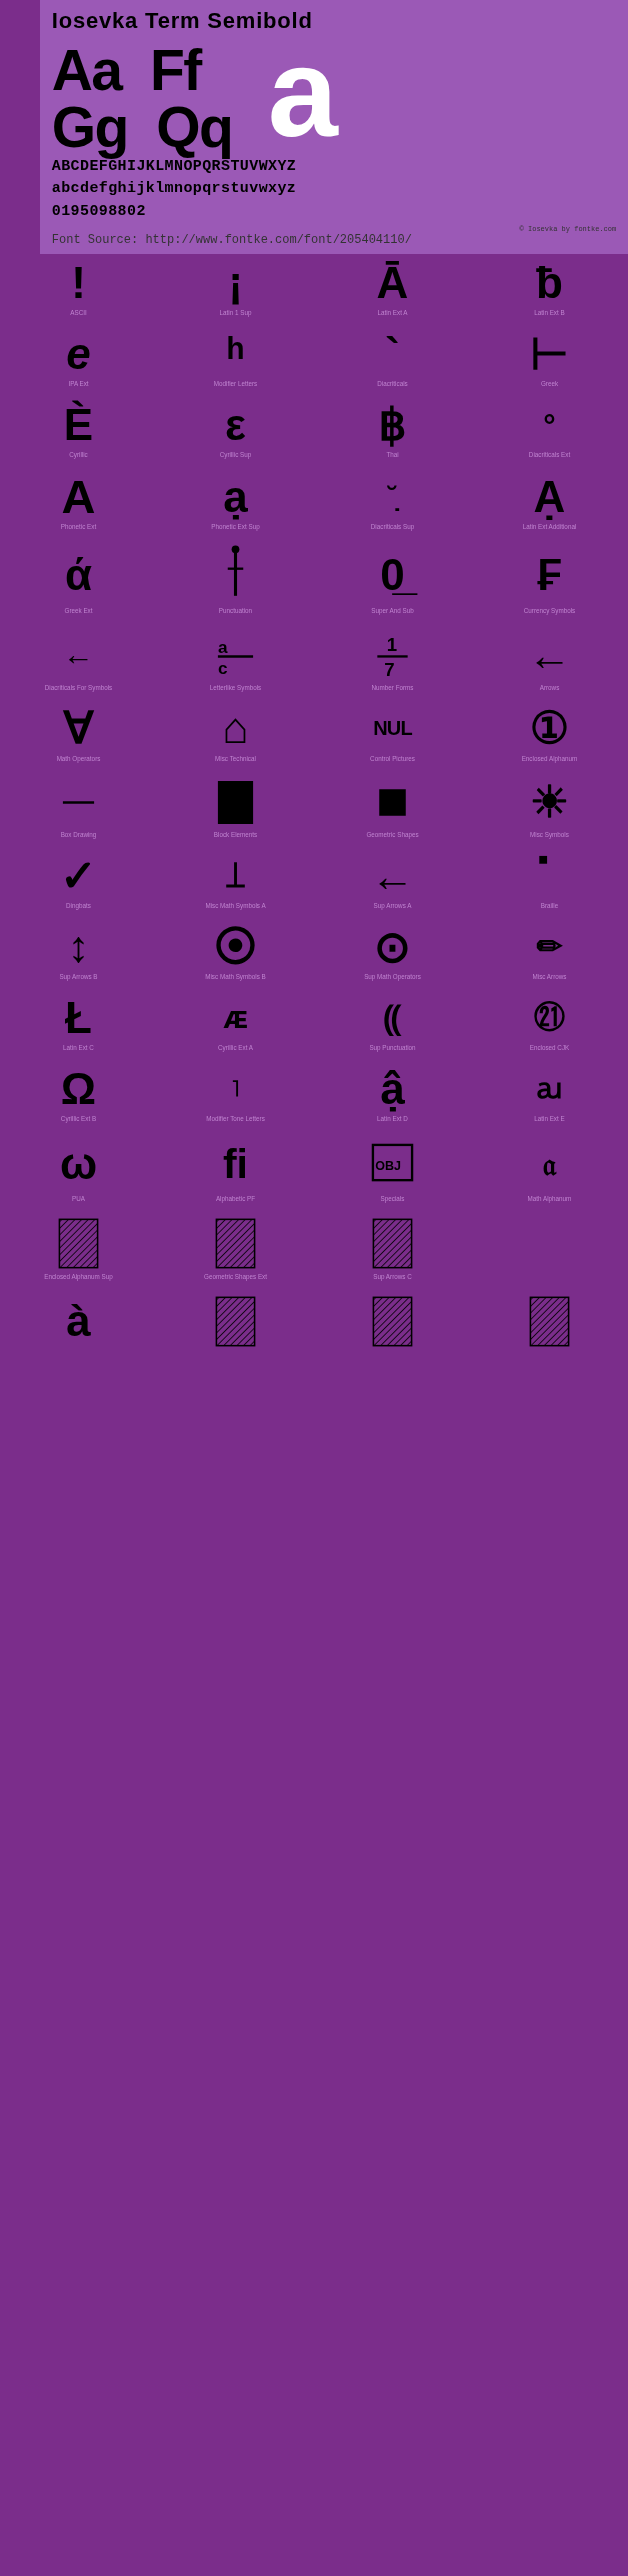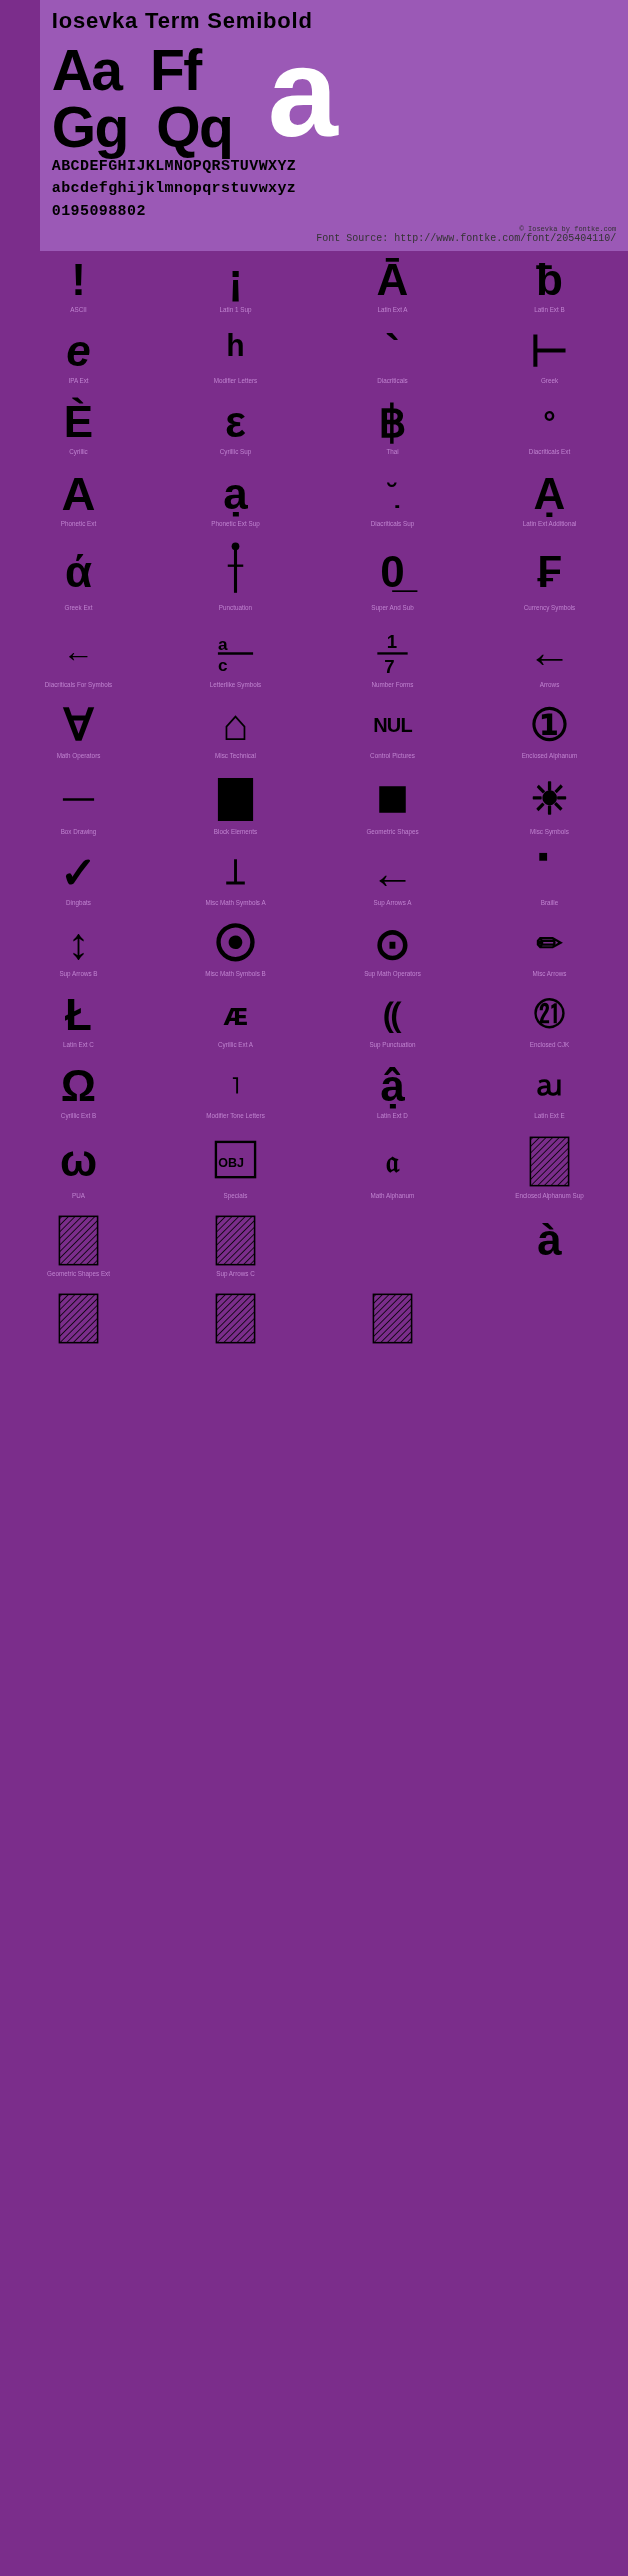--- a/index.html
+++ b/index.html
@@ -53,23 +53,23 @@
       letter-spacing: 0.4px;
       line-height: 1.5;
     }
     .copyright {
       font-size: 7px;
       color: #333;
       text-align: right;
       margin-top: 1.6px;
     }
     .font-source {
-      font-size: 10px;
+      font-size: 12px;
       color: #333;
-      text-align: right;
+      text-align: left;
       margin-bottom: 3.1px;
     }
 
     
     .grid-container {
       display: grid;
       grid-template-columns: repeat(4, 1fr);
       background: #7b2d8b;
     }
     .grid-cell {
@@ -368,20 +368,24 @@
     <div class="grid-cell">
       <div class="cell-symbol large" style="font-size:28px;">ꜷ</div>
       <div class="cell-label">Latin Ext E</div>
     </div>
 
     <div class="grid-cell">
       <div class="cell-symbol large">ω</div>
       <div class="cell-label">PUA</div>
     </div>
     <div class="grid-cell">
+      <div class="cell-symbol large" style="font-size:41px; font-variant-ligatures:common-ligatures;">fi</div>
+      <div class="cell-label">Alphabetic PF</div>
+    </div>
+    <div class="grid-cell">
       <div class="cell-symbol" style="flex:1; display:flex; align-items:center; justify-content:flex-start;">
         <svg width="47" height="55" viewBox="0 0 60 70" style="font-size:48px">
           <rect x="5" y="10" width="50" height="45" fill="none" stroke="black" stroke-width="3"></rect>
           <text x="8" y="42" font-size="16" font-weight="bold" fill="black" font-family="Arial">OBJ</text>
         </svg>
       </div>
       <div class="cell-label">Specials</div>
     </div>
     <div class="grid-cell">
       <div class="cell-symbol large" style="font-size:31px;">𝔞</div>

